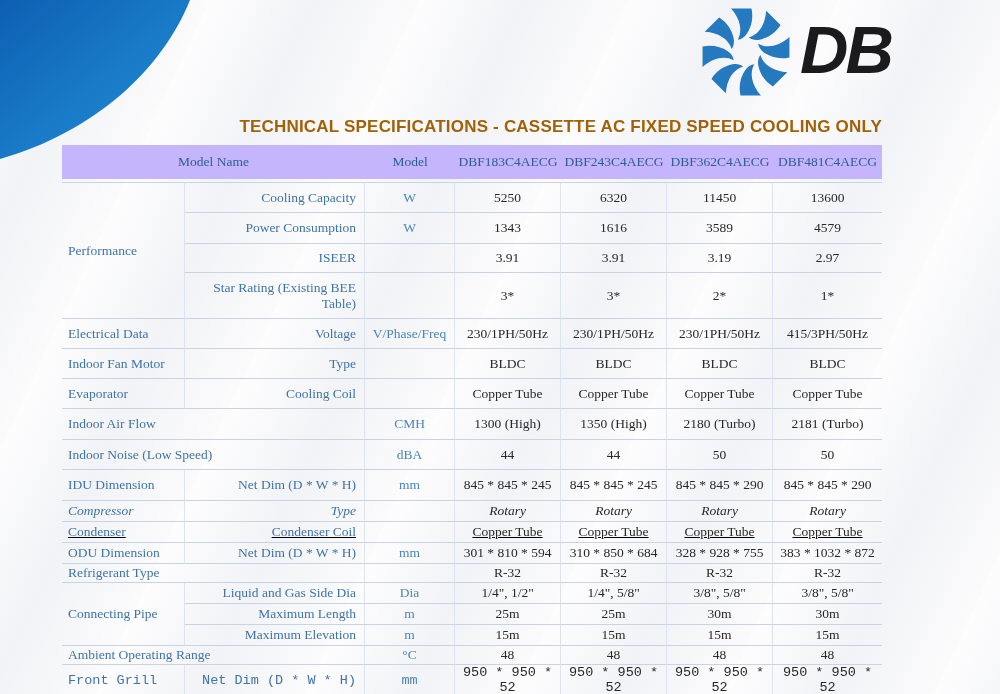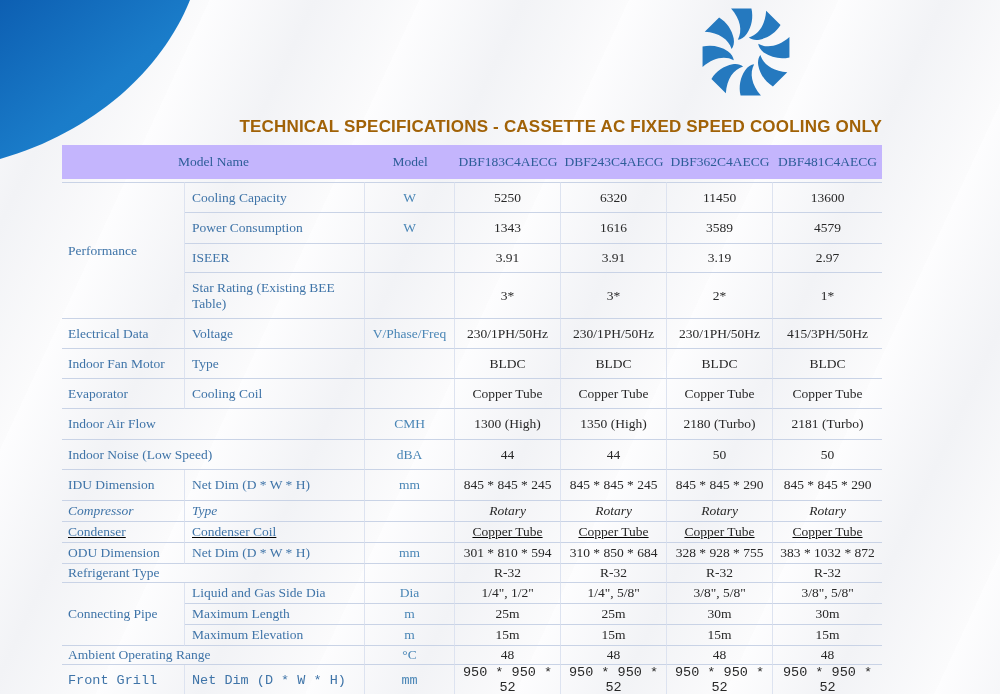--- a/index.html
+++ b/index.html
@@ -32,21 +32,21 @@
   }
   table.spec th, table.spec td { font-weight:normal; vertical-align:middle; }
   thead th {
     background:#c4b5fd; height:37px; font-size:13.5px; color:#2d5d98;
     text-align:center; border-bottom:3px solid transparent; background-clip:padding-box;
   }
   tbody td { font-size:13.5px; border-bottom:1px solid #c9d3e6; }
   tbody tr:first-child td { border-top:1px solid #c9d3e6; }
   tbody td.vline { border-right:1px solid #dde3f0; }
   td.cat  { color:#3f74a8; text-align:left; padding-left:6px; }
-  td.lbl  { color:#3f74a8; text-align:left; padding:2px 8px 2px 7px; }
+  td.lbl  { color:#3f74a8; text-align:right; padding:2px 8px 2px 7px; }
   td.unit { color:#4a86b6; text-align:center; }
   td.val  { color:#282828; text-align:center; }
 </style>
 </head>
 <body>
 
 <svg class="swoosh" viewBox="0 0 200 170" preserveAspectRatio="none">
   <defs>
     <linearGradient id="swg" x1="0" y1="0" x2="1" y2="1">
       <stop offset="0" stop-color="#0d5fb2"></stop>
@@ -63,20 +63,21 @@
       <path id="blade" d="M 3 -15 C 13 -18 20 -28 21 -43 L 36 -28 C 31 -20 23 -14.5 14 -12.8 C 9.5 -12 5.5 -13 3 -15 Z"></path>
       <use href="#blade" transform="rotate(45)"></use>
       <use href="#blade" transform="rotate(90)"></use>
       <use href="#blade" transform="rotate(135)"></use>
       <use href="#blade" transform="rotate(180)"></use>
       <use href="#blade" transform="rotate(225)"></use>
       <use href="#blade" transform="rotate(270)"></use>
       <use href="#blade" transform="rotate(315)"></use>
     </g>
   </svg>
+  <span class="logo-text">DB</span>
 </div>
 
 <h1 class="title">TECHNICAL SPECIFICATIONS - CASSETTE AC FIXED SPEED COOLING ONLY</h1>
 
 <table class="spec">
   <colgroup>
     <col style="width:123px">
       <col style="width:180px">
       <col style="width:90px">
     <col style="width:106px">

